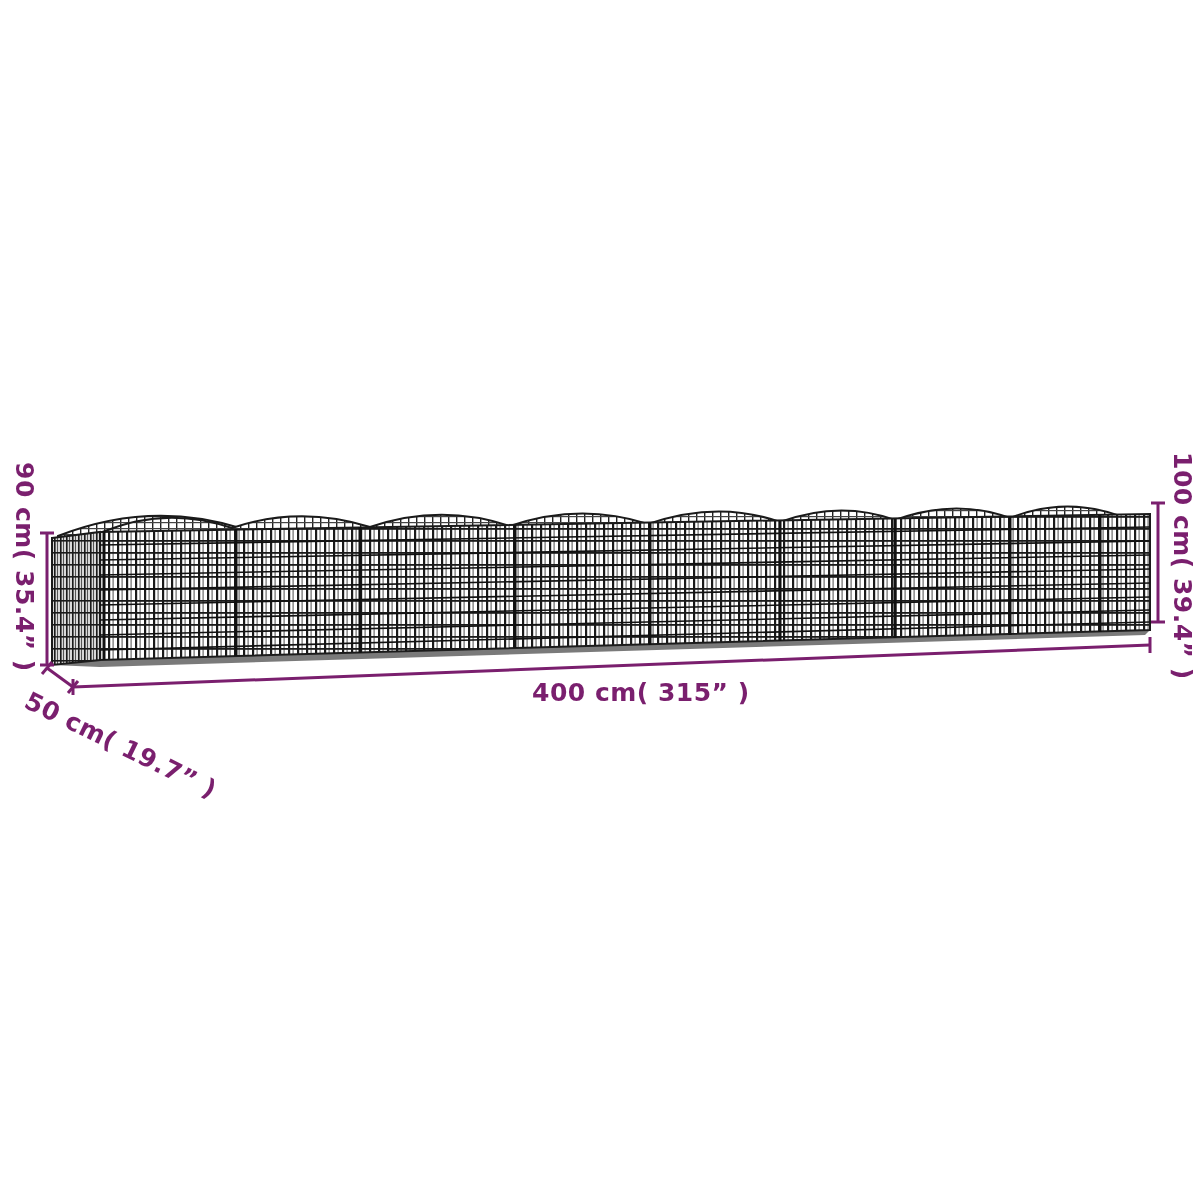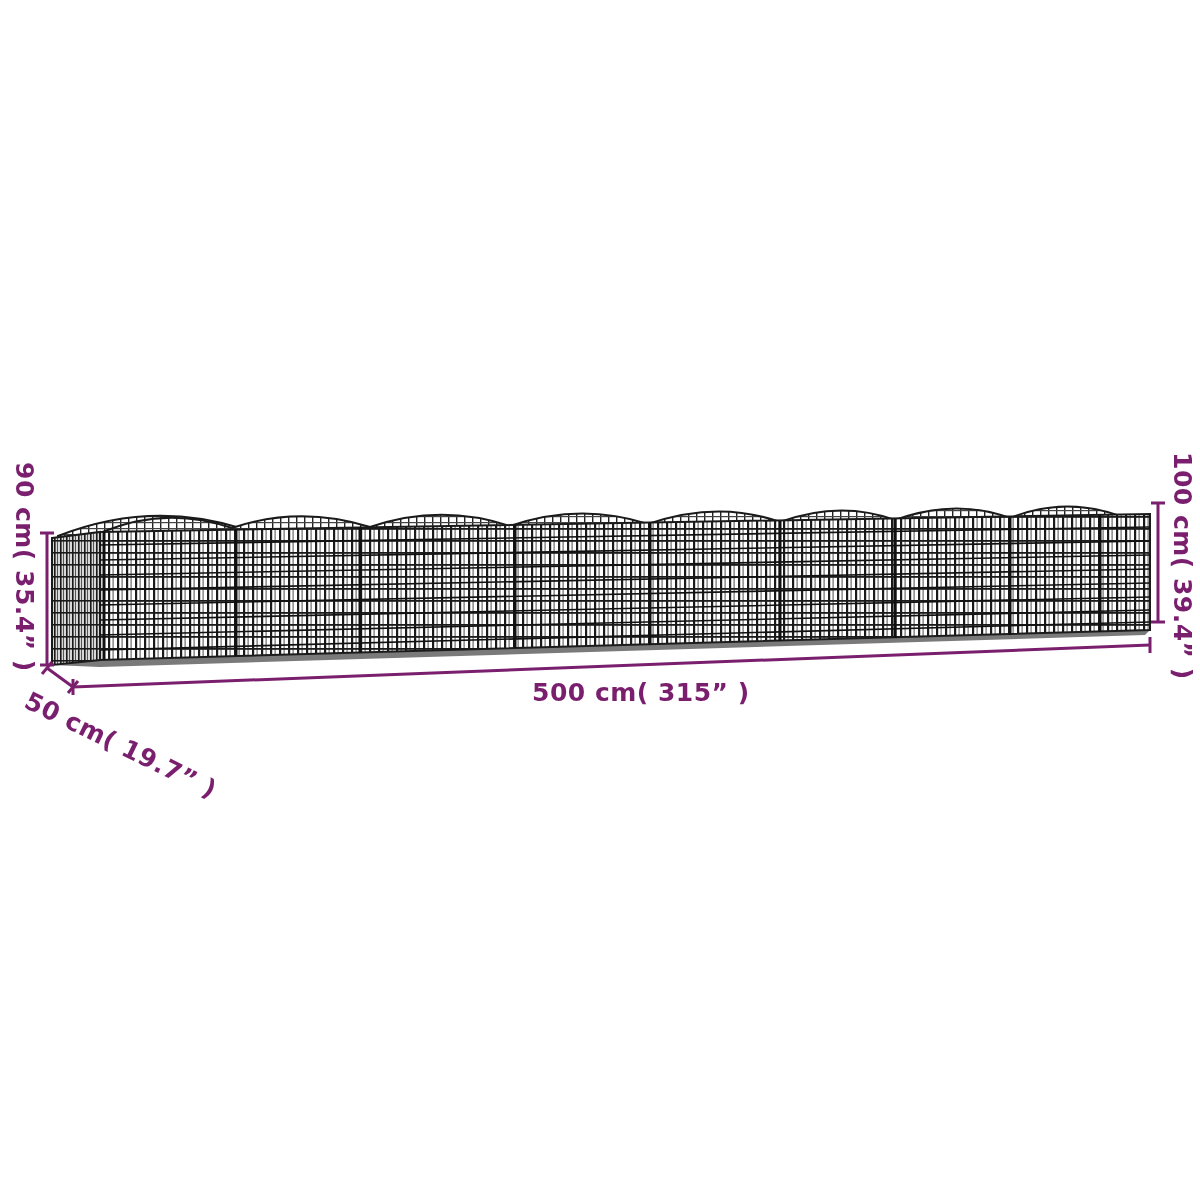--- a/index.html
+++ b/index.html
@@ -134,17 +134,17 @@
       <line x1="73" y1="687" x2="1150" y2="645"></line>
       <line x1="73" y1="679" x2="73" y2="695"></line>
       <line x1="1150" y1="637" x2="1150" y2="653"></line>
 
       <line x1="47" y1="668" x2="73" y2="687"></line>
       <line x1="42" y1="674" x2="52" y2="662"></line>
       <line x1="68" y1="693" x2="78" y2="681"></line>
     </g>
   </svg>
 
-  <div class="dim-label label-width">500 cm( 315”  )</div>
+  <div class="dim-label label-width">400 cm( 315”  )</div>
   <div class="dim-label label-height-left">90 cm( 35.4”  )</div>
   <div class="dim-label label-height-right">100 cm( 39.4”  )</div>
   <div class="dim-label label-depth">50 cm( 19.7”  )</div>
 </div>
 
 </body></html>

